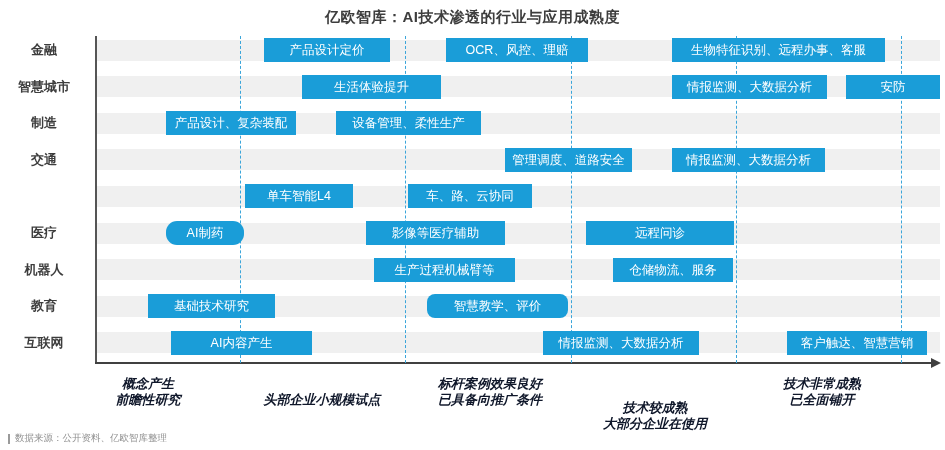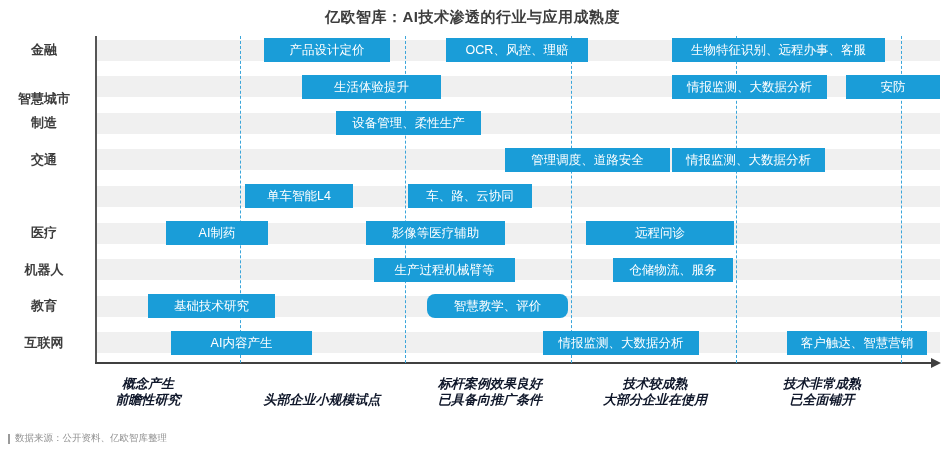--- a/index.html
+++ b/index.html
@@ -128,37 +128,38 @@
       <div class="dashline" style="left: 405px;"></div>
       <div class="dashline" style="left: 571px;"></div>
       <div class="dashline" style="left: 736px;"></div>
       <div class="dashline" style="left: 901px;"></div>
       <div class="row-band" style="top: 39.5px;"></div>
       <div class="industry-label" style="top: 35px; height: 30px;">金融</div>
       <div class="chart-box" style="top: 38px; left: 264px; width: 126px;">产品设计定价</div>
       <div class="chart-box" style="top: 38px; left: 446px; width: 142px;">OCR、风控、理赔</div>
       <div class="chart-box" style="top: 38px; left: 672px; width: 213px;">生物特征识别、远程办事、客服</div>
       <div class="row-band" style="top: 76.1px;"></div>
-      <div class="industry-label" style="top: 71.6px; height: 30px; margin-top: 12px;">智慧城市</div>
+      <div class="industry-label" style="top: 71.6px; height: 30px;">智慧城市</div>
       <div class="chart-box" style="top: 74.6px; left: 302px; width: 139px;">生活体验提升</div>
       <div class="chart-box" style="top: 74.6px; left: 672px; width: 155px;">情报监测、大数据分析</div>
       <div class="chart-box" style="top: 74.6px; left: 846px; width: 94px;">安防</div>
       <div class="row-band" style="top: 112.7px;"></div>
       <div class="industry-label" style="top: 108.2px; height: 30px;">制造</div>
+      <div class="chart-box" style="top: 111.2px; left: 166px; width: 130px;">产品设计、复杂装配</div>
       <div class="chart-box" style="top: 111.2px; left: 336px; width: 145px;">设备管理、柔性生产</div>
       <div class="row-band" style="top: 149.3px;"></div>
       <div class="industry-label" style="top: 144.8px; height: 30px;">交通</div>
-      <div class="chart-box" style="top: 147.8px; left: 505px; width: 165px;">管理调度、道路安全</div>
+      <div class="chart-box" style="top: 147.8px; left: 505px; width: 127px;">管理调度、道路安全</div>
       <div class="chart-box" style="top: 147.8px; left: 672px; width: 153px;">情报监测、大数据分析</div>
       <div class="row-band" style="top: 185.9px;"></div>
       <div class="chart-box" style="top: 184.4px; left: 245px; width: 108px;">单车智能L4</div>
       <div class="chart-box" style="top: 184.4px; left: 408px; width: 124px;">车、路、云协同</div>
       <div class="row-band" style="top: 222.5px;"></div>
       <div class="industry-label" style="top: 218px; height: 30px;">医疗</div>
-      <div class="chart-box" style="top: 221px; left: 166px; width: 102px;">AI制药</div>
+      <div class="chart-box" style="top: 221px; left: 166px; width: 78px; border-radius: 11px;">AI制药</div>
       <div class="chart-box" style="top: 221px; left: 366px; width: 139px;">影像等医疗辅助</div>
       <div class="chart-box" style="top: 221px; left: 586px; width: 148px;">远程问诊</div>
       <div class="row-band" style="top: 259.1px;"></div>
       <div class="industry-label" style="top: 254.6px; height: 30px;">机器人</div>
       <div class="chart-box" style="top: 257.6px; left: 374px; width: 141px;">生产过程机械臂等</div>
       <div class="chart-box" style="top: 257.6px; left: 613px; width: 120px;">仓储物流、服务</div>
       <div class="row-band" style="top: 295.7px;"></div>
       <div class="industry-label" style="top: 291.2px; height: 30px;">教育</div>
       <div class="chart-box" style="top: 294.2px; left: 148px; width: 127px;">基础技术研究</div>
       <div class="chart-box" style="top: 294.2px; left: 427px; width: 141px; border-radius: 8px;">智慧教学、评价</div>
@@ -172,21 +173,21 @@
   <div class="axis-y"></div>
   <div class="axis-x"></div>
   <div class="axis-arrow"></div>
 
   <div>
       <div class="stage-label" style="left: 38px;">概念产生
 前瞻性研究</div>
       <div class="stage-label" style="left: 212px;">头部企业小规模试点</div>
       <div class="stage-label" style="left: 380px;">标杆案例效果良好
 已具备向推广条件</div>
-      <div class="stage-label" style="left: 545px;">技术较成熟
+      <div class="stage-label" style="left: 545px; margin-top: 24px;">技术较成熟
 大部分企业在使用</div>
       <div class="stage-label" style="left: 712px;">技术非常成熟
 已全面铺开</div>
     </div>
 
   <div class="footer">
     <span class="footer-bar"></span>
     <span>数据来源：公开资料、亿欧智库整理</span>
   </div>
 </div>

